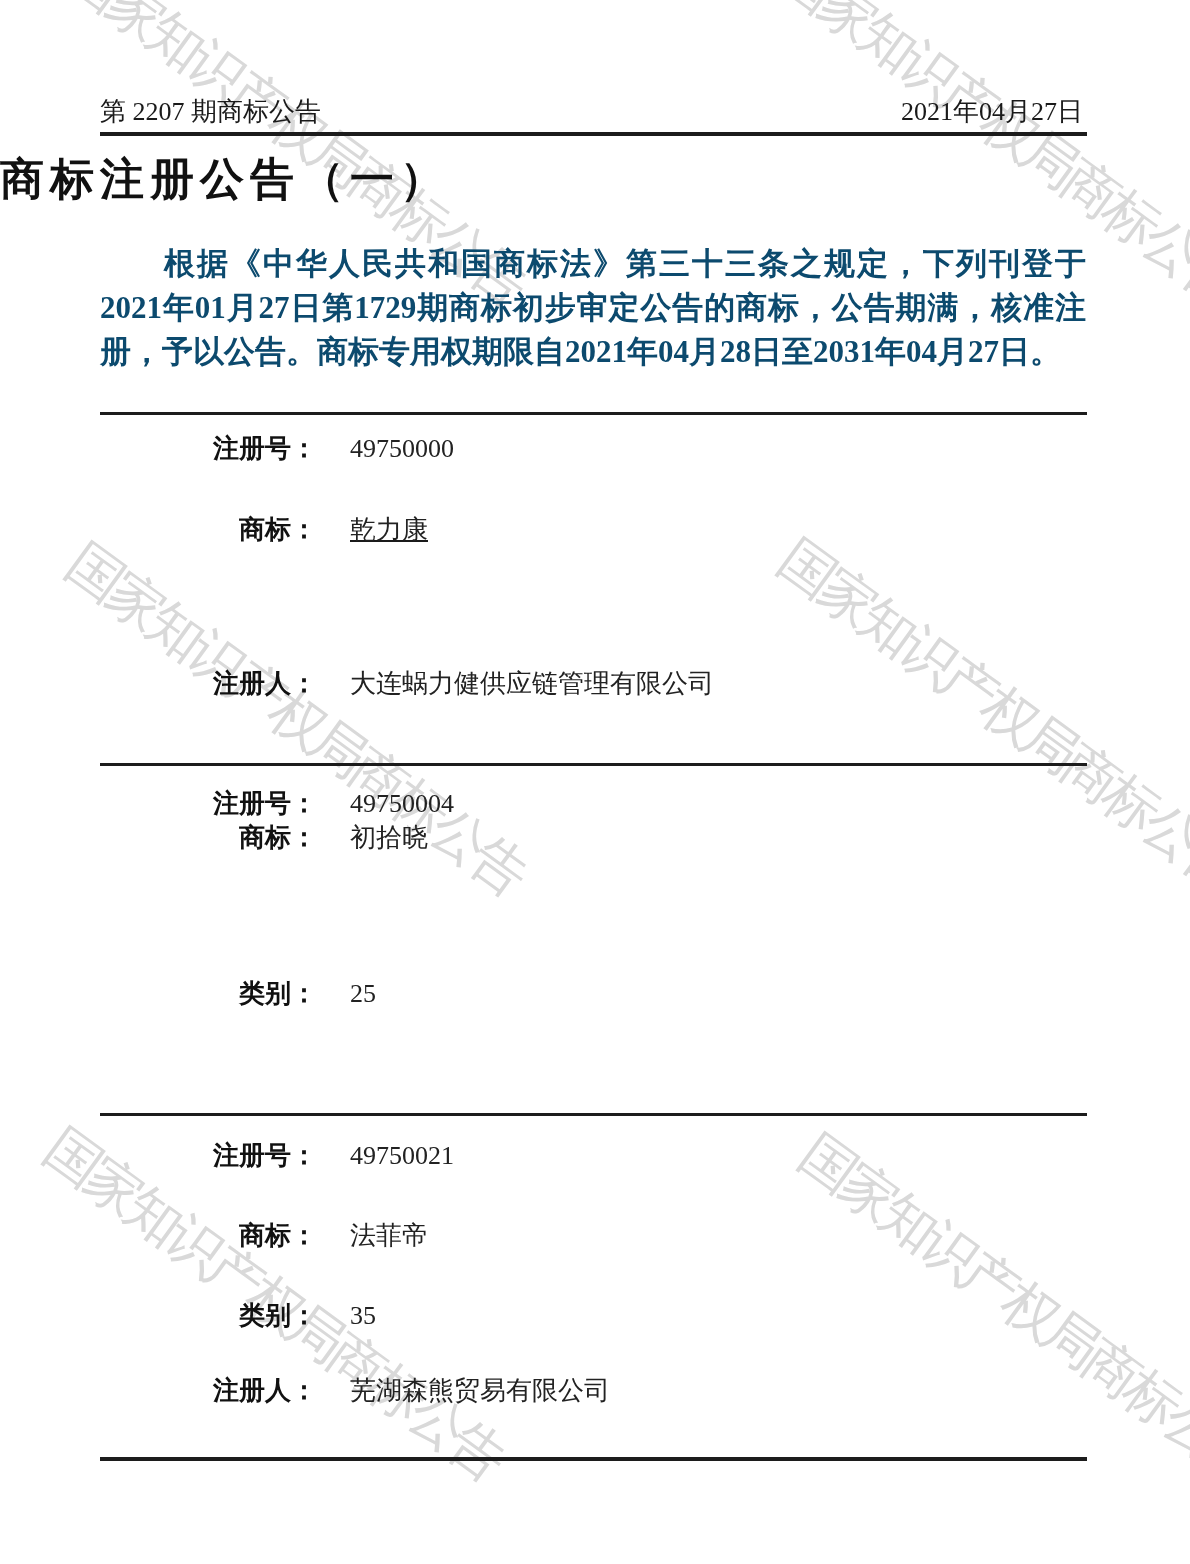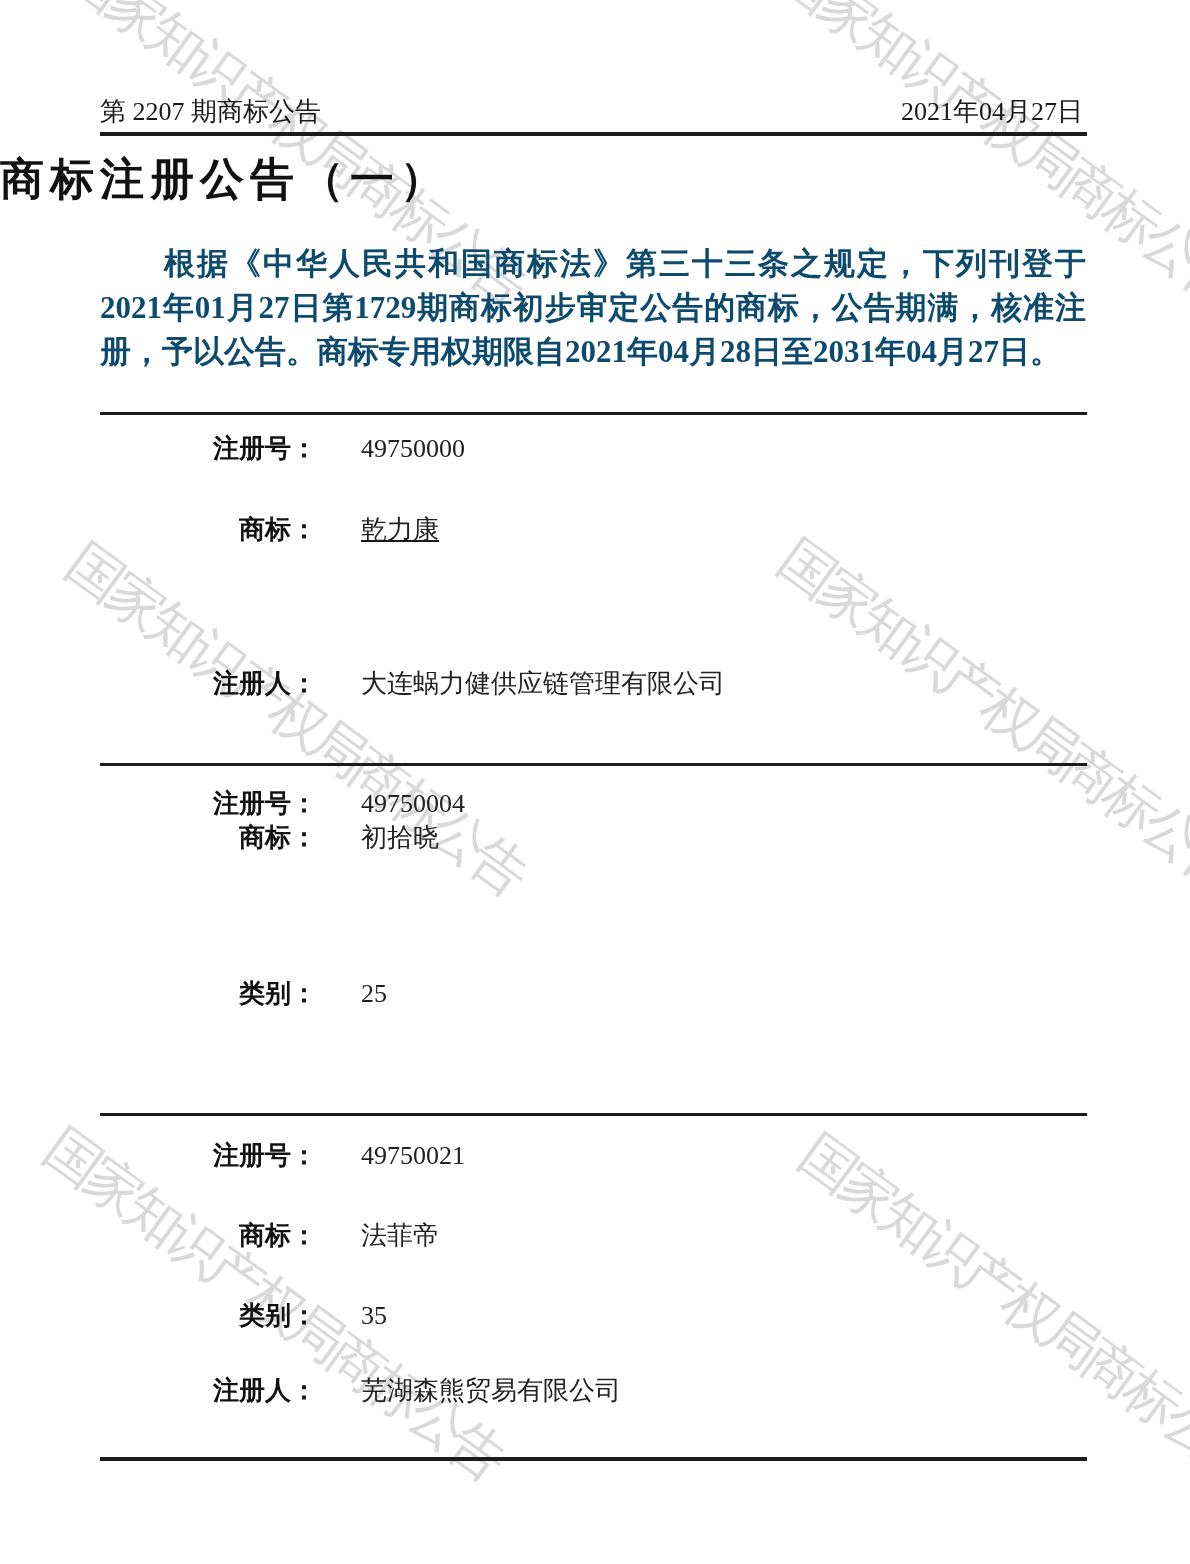--- a/index.html
+++ b/index.html
@@ -52,21 +52,21 @@
     font-size:31px;font-weight:bold;
     line-height:44px;
     text-align:justify;
     text-indent:64px;
     color:#0c4a6e;
     margin:0;
   }
   
   .row{position:absolute;left:100px;font-size:26px;white-space:nowrap;}
   .lbl{display:inline-block;width:217px;text-align:right;font-weight:bold;color:#111;}
-  .val{margin-left:44px;color:#222;}
+  .val{margin-left:33px;color:#222;}
   .r1a{top:431px;} .r1b{top:512px;text-decoration:underline;} .r1c{top:596px;} .r1d{top:666px;}
   .r2a{top:786px;} .r2b{top:820px;} .r2c{top:976px;} .r2d{top:1018px;}
   .r3a{top:1138px;} .r3b{top:1218px;} .r3c{top:1298px;} .r3d{top:1373px;}
 </style>
 </head>
 <body>
 
 <div class="page">
 
   <div class="wm-layer">

